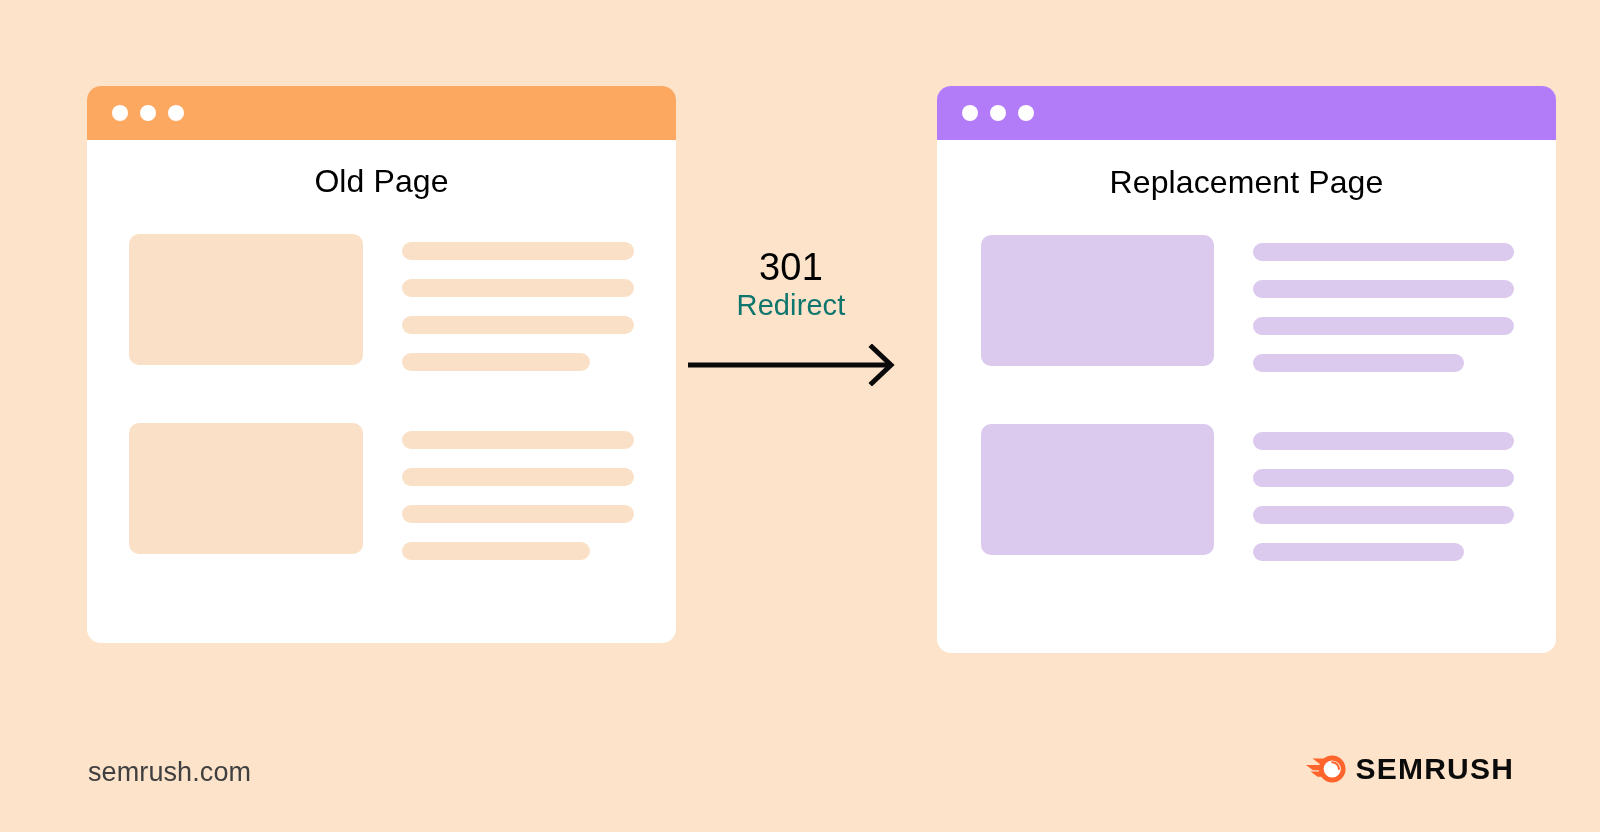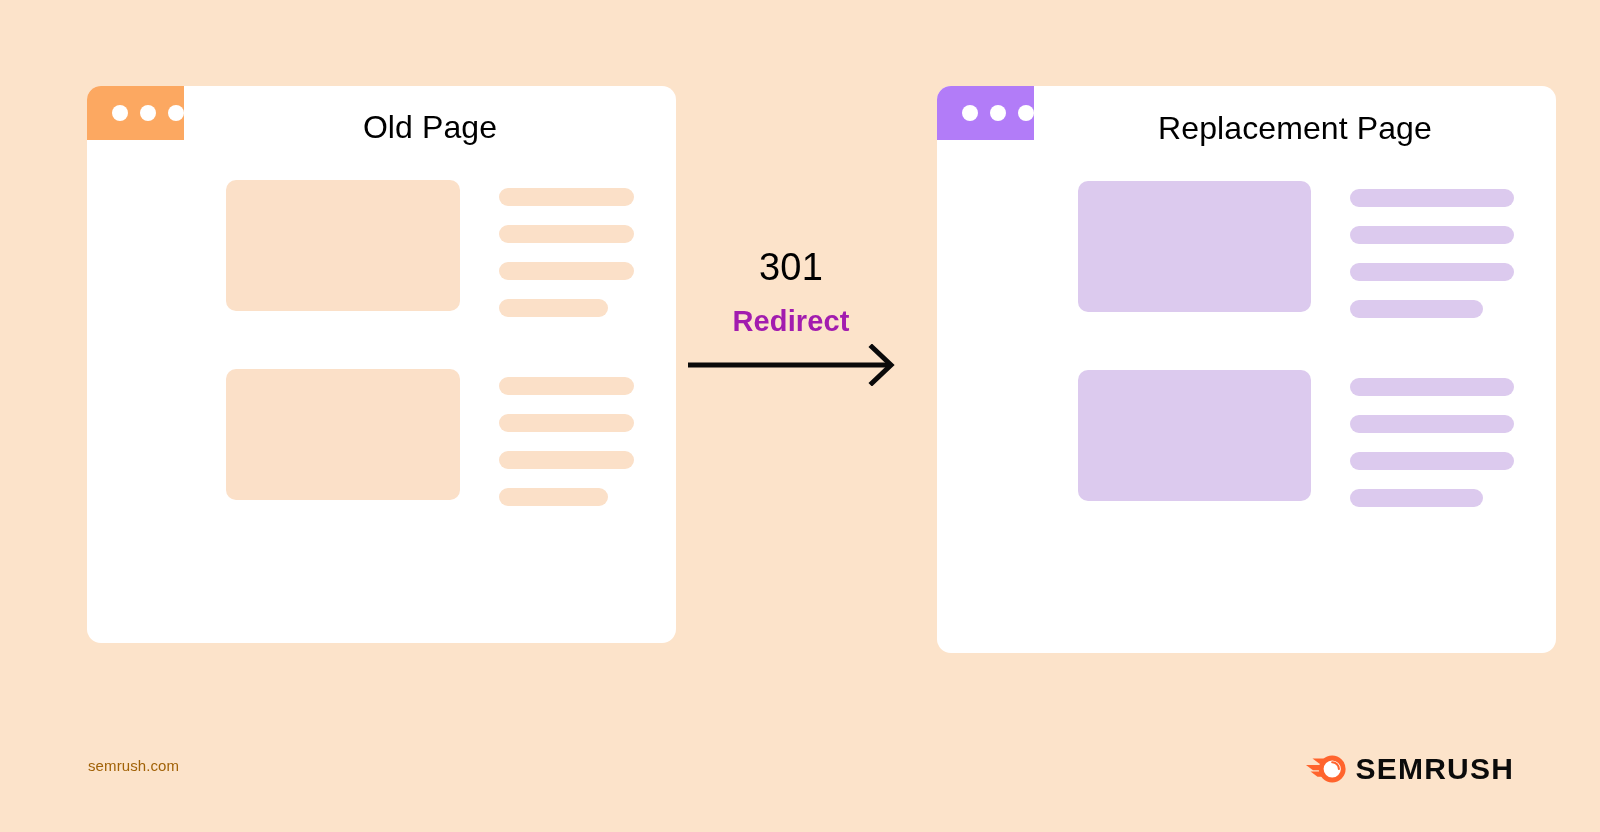--- a/index.html
+++ b/index.html
@@ -21,21 +21,21 @@
     inset: 0;
   }
 
   
   .browser {
     position: absolute;
     background: #FFFFFF;
     border-radius: 14px;
     overflow: hidden;
     display: flex;
-    flex-direction: row;
+    flex-direction: column;
   }
   .browser-old {
     left: 87px;
     top: 86px;
     width: 589px;
     height: 557px;
   }
   .browser-new {
     left: 937px;
     top: 86px;
@@ -137,41 +137,41 @@
   }
   .redirect-code {
     font-size: 38px;
     font-weight: 400;
     color: #000000;
     line-height: 1.05;
     letter-spacing: 0.2px;
   }
   .redirect-word {
     font-size: 29px;
-    font-weight: 700;
-    color: #a21caf;
+    font-weight: 400;
+    color: #0f766e;
     line-height: 1.2;
-    margin-top: 16px;
+    margin-top: 0;
     letter-spacing: 0.1px;
   }
   .arrow-wrap {
     position: absolute;
     left: 686px;
     top: 344px;
     width: 212px;
     height: 42px;
   }
 
   
   .footer-url {
     position: absolute;
     left: 88px;
     top: 757px;
-    font-size: 15px;
-    color: #a16207;
+    font-size: 27px;
+    color: #404040;
     letter-spacing: 0.1px;
   }
   .brand {
     position: absolute;
     right: 86px;
     top: 752px;
     display: flex;
     align-items: center;
     gap: 8px;
   }

